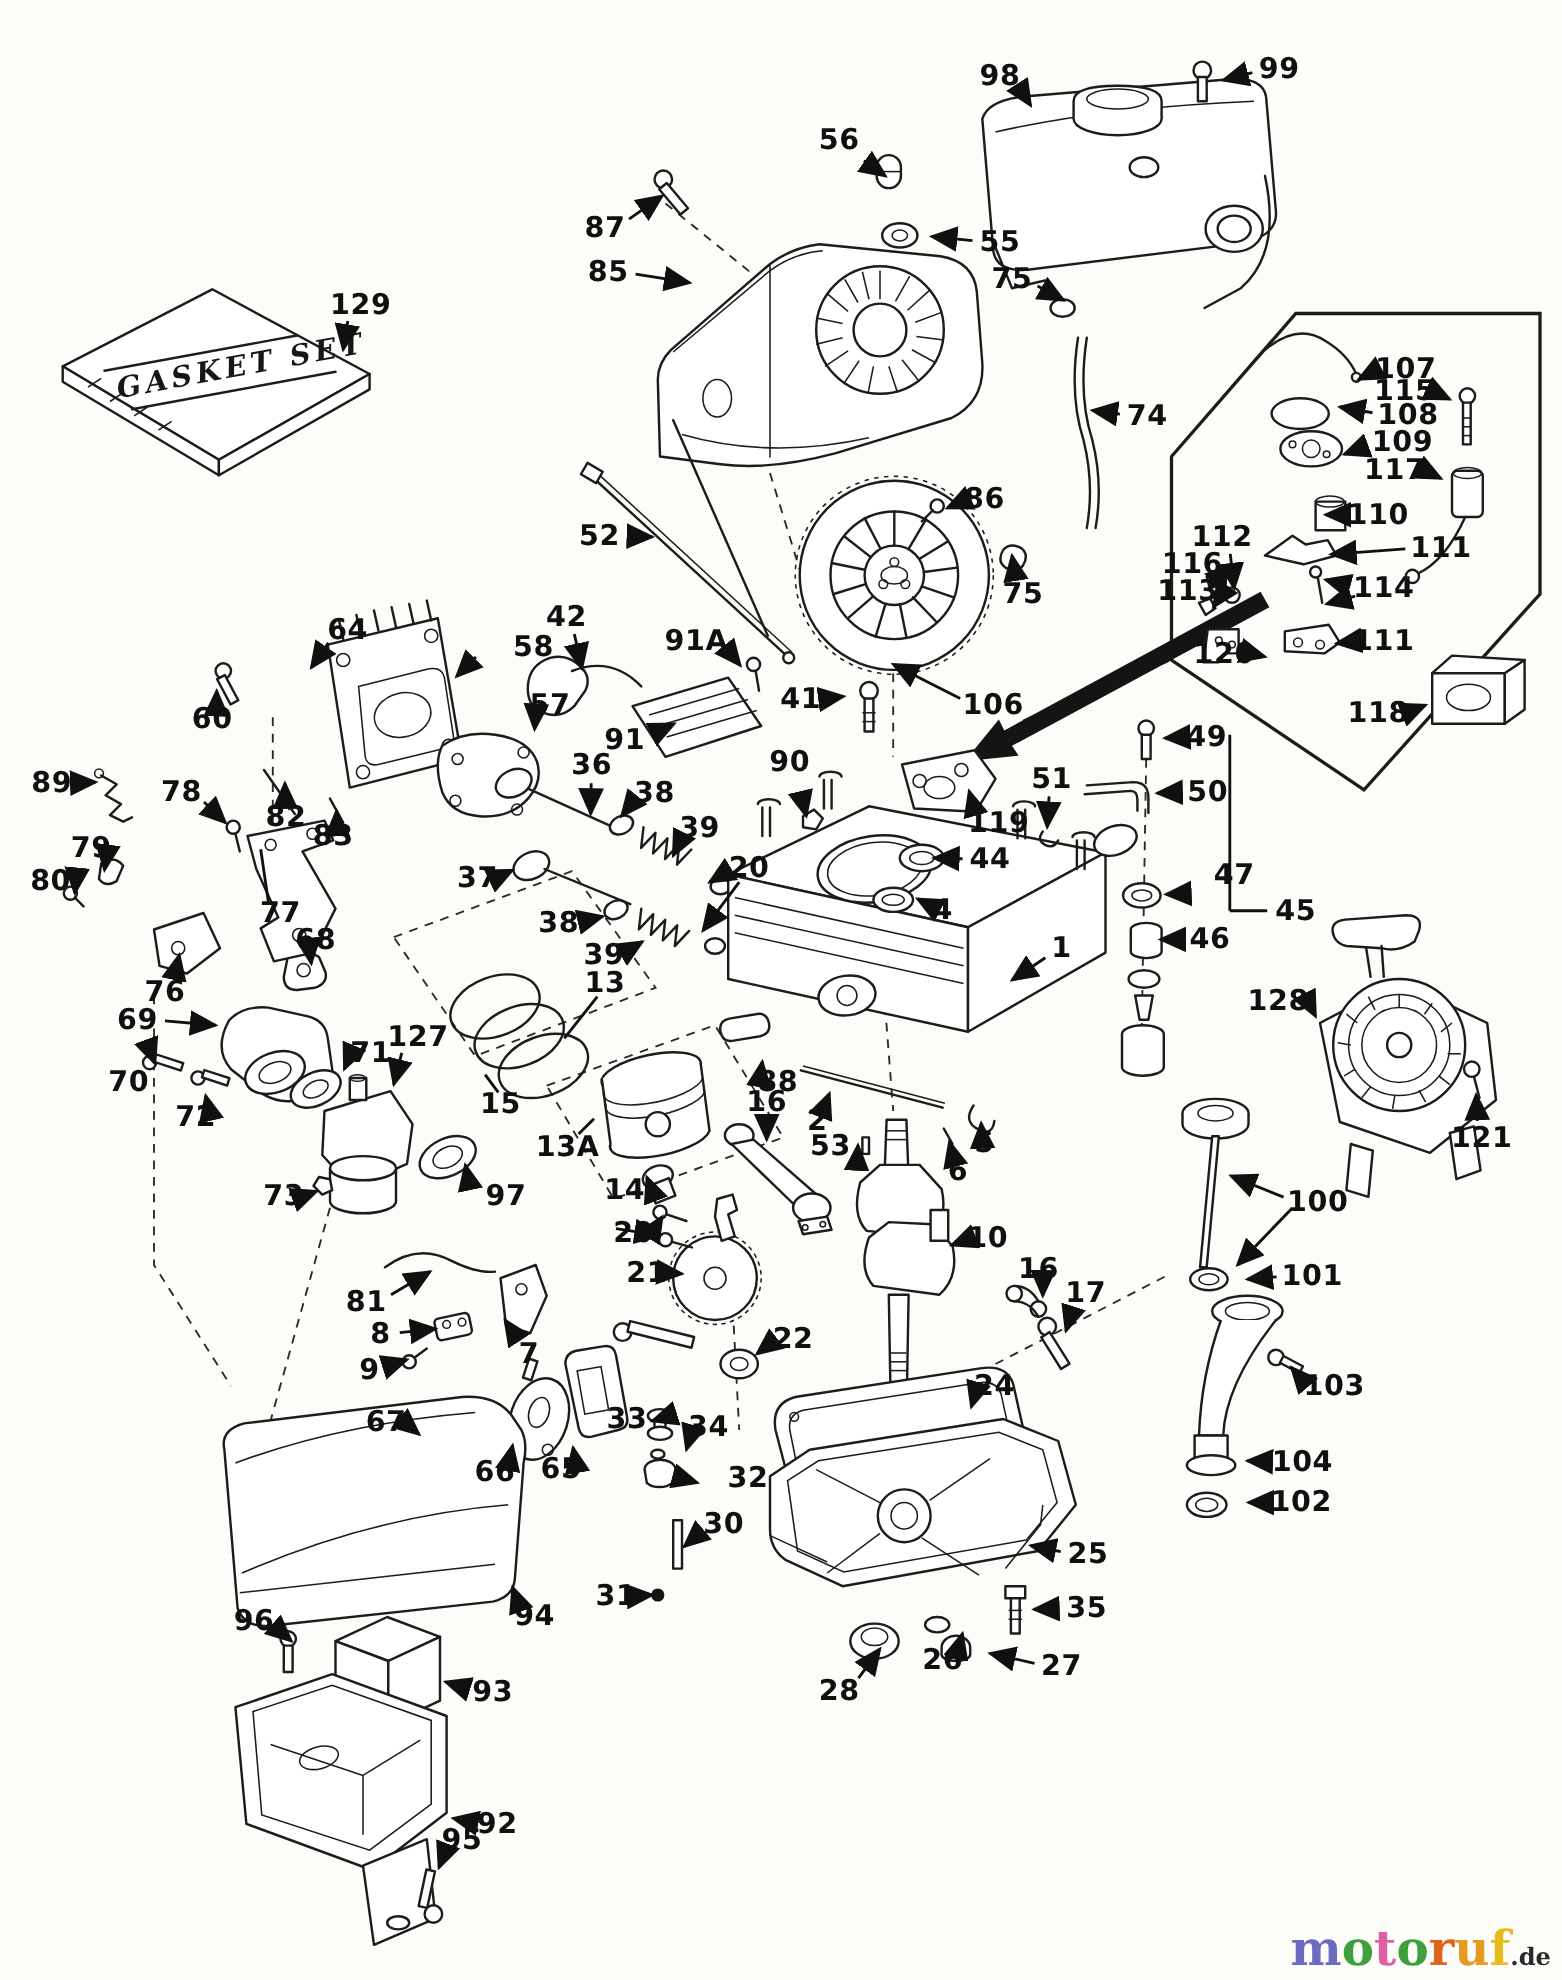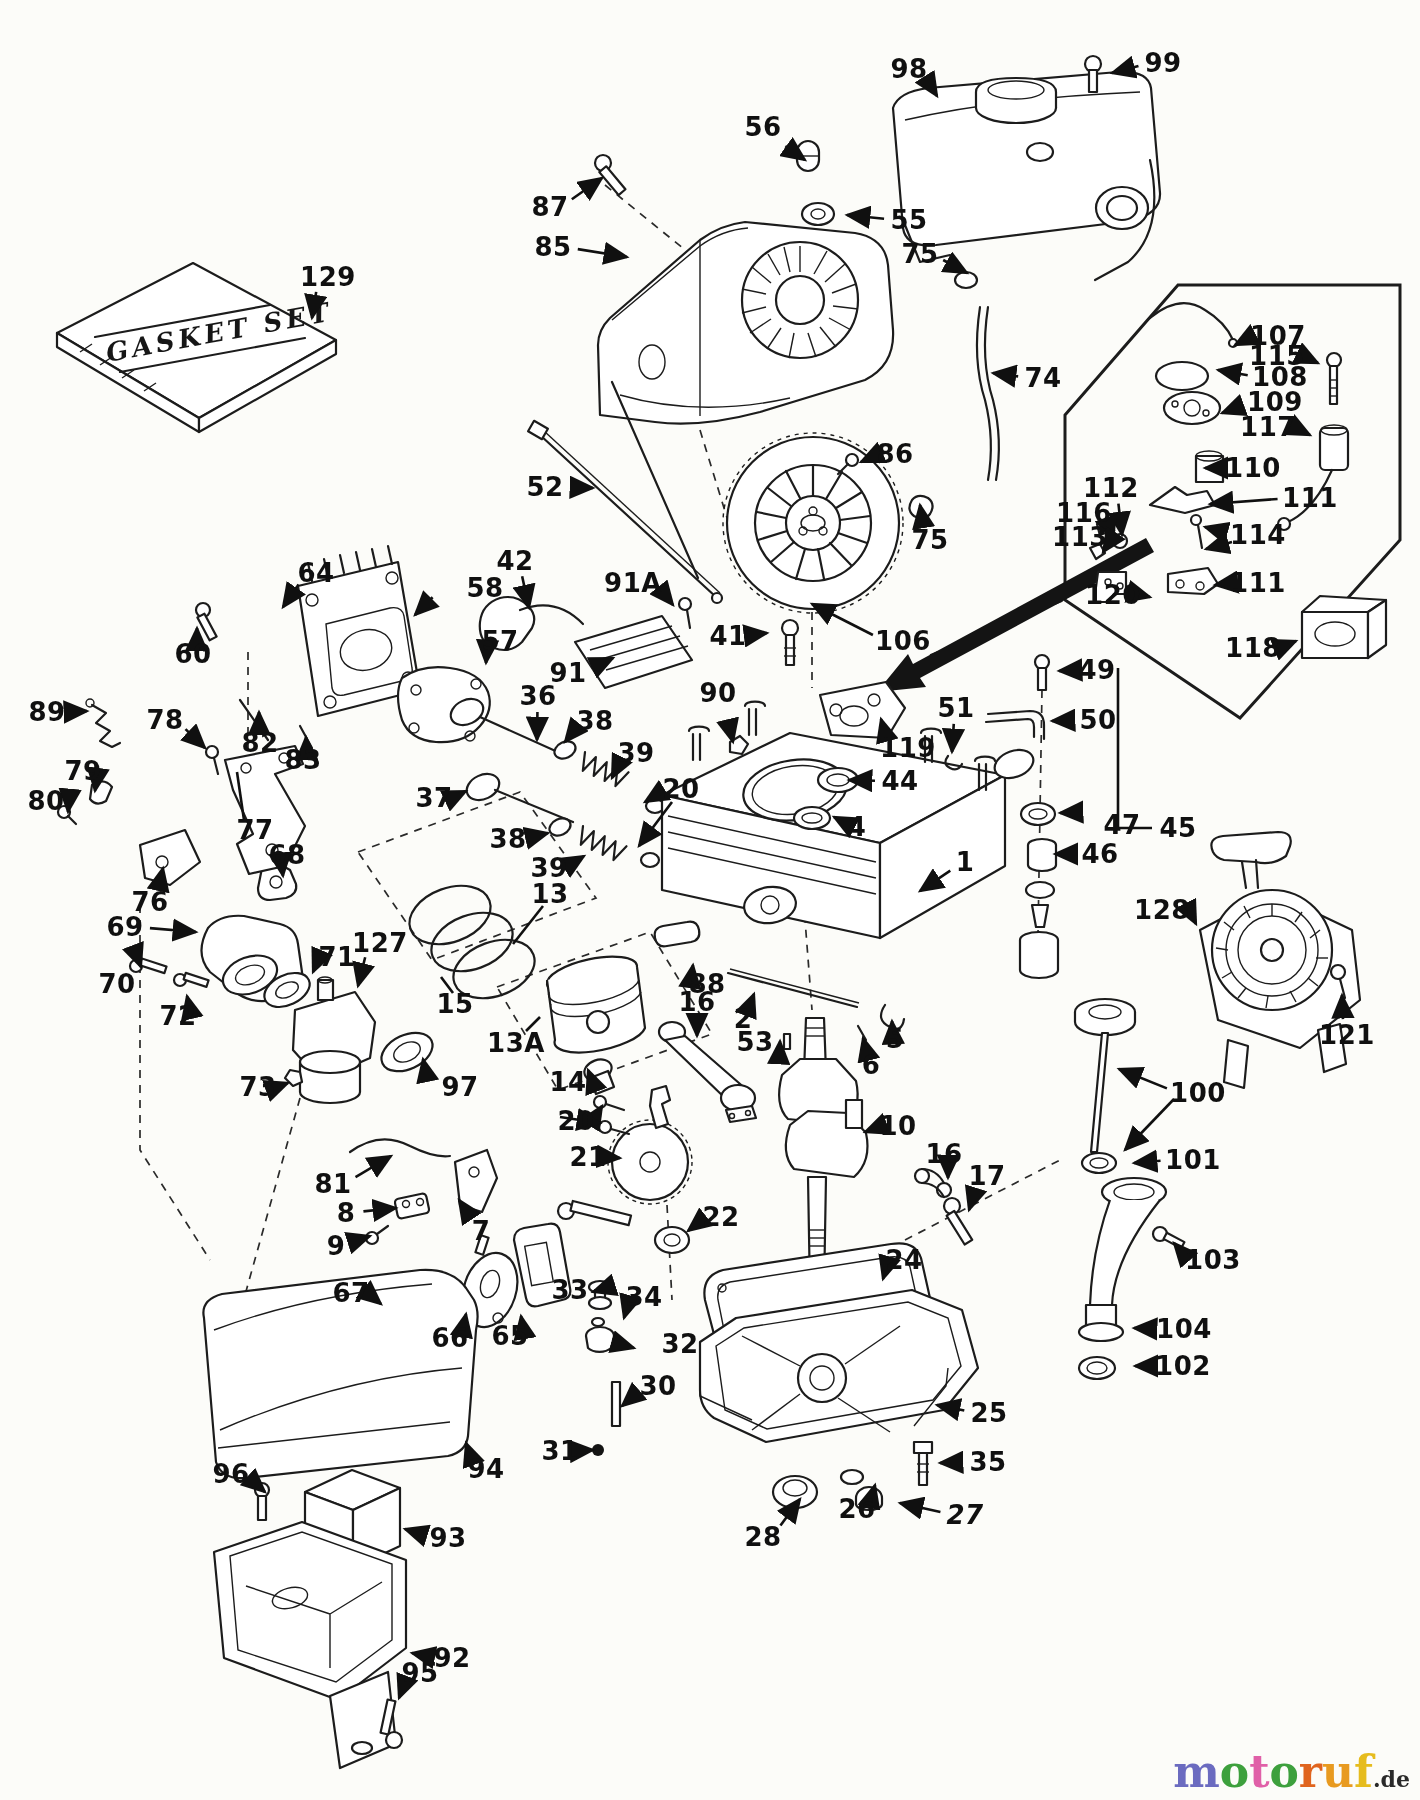--- a/index.html
+++ b/index.html
@@ -716,21 +716,21 @@
       <div class="plabel" style="left: 1098px; top: 720px;">50</div>
       <div class="plabel" style="left: 83px; top: 771px;">79</div>
       <div class="plabel" style="left: 46px; top: 801px;">80</div>
       <div class="plabel" style="left: 434px; top: 798px;">37</div>
       <div class="plabel" style="left: 255px; top: 830px;">77</div>
       <div class="plabel" style="left: 508px; top: 839px;">38</div>
       <div class="plabel" style="left: 681px; top: 789px;">20</div>
       <div class="plabel" style="left: 908px; top: 748px;">119</div>
       <div class="plabel" style="left: 900px; top: 781px;">44</div>
       <div class="plabel" style="left: 857px; top: 827px;">4</div>
-      <div class="plabel" style="left: 1102px; top: 825px; padding-left: 40px;">47</div>
+      <div class="plabel" style="left: 1102px; top: 796px; padding-left: 40px;">47</div>
       <div class="plabel" style="left: 1178px; top: 828px;">45</div>
       <div class="plabel" style="left: 1100px; top: 854px;">46</div>
       <div class="plabel" style="left: 150px; top: 902px;">76</div>
       <div class="plabel" style="left: 287px; top: 855px;">68</div>
       <div class="plabel" style="left: 549px; top: 868px;">39</div>
       <div class="plabel" style="left: 550px; top: 894px;">13</div>
       <div class="plabel" style="left: 125px; top: 927px;">69</div>
       <div class="plabel" style="left: 117px; top: 984px;">70</div>
       <div class="plabel" style="left: 337px; top: 957px;">71</div>
       <div class="plabel" style="left: 380px; top: 943px;">127</div>
@@ -769,21 +769,21 @@
       <div class="plabel" style="left: 904px; top: 1260px;">24</div>
       <div class="plabel" style="left: 1184px; top: 1329px;">104</div>
       <div class="plabel" style="left: 1183px; top: 1366px;">102</div>
       <div class="plabel" style="left: 658px; top: 1386px;">30</div>
       <div class="plabel" style="left: 486px; top: 1469px;">94</div>
       <div class="plabel" style="left: 989px; top: 1413px;">25</div>
       <div class="plabel" style="left: 560px; top: 1451px;">31</div>
       <div class="plabel" style="left: 988px; top: 1462px;">35</div>
       <div class="plabel" style="left: 231px; top: 1474px;">96</div>
       <div class="plabel" style="left: 857px; top: 1509px;">26</div>
-      <div class="plabel" style="left: 965px; top: 1515px; font-style: italic;">27</div>
+      <div class="plabel" style="left: 965px; top: 1515px;">27</div>
       <div class="plabel" style="left: 763px; top: 1537px; text-align: right;">28</div>
       <div class="plabel" style="left: 448px; top: 1538px;">93</div>
       <div class="plabel" style="left: 452px; top: 1658px;">92</div>
       <div class="plabel" style="left: 420px; top: 1673px;">95</div>
       <div class="plabel" style="left: 1347px; top: 1035px;">121</div>
       <div class="plabel" style="left: 965px; top: 862px;">1</div>
     </div>
 
 <div id="wm"><span id="wmletters"><span style="color: rgb(107, 107, 192);">m</span><span style="color: rgb(61, 160, 61);">o</span><span style="color: rgb(224, 96, 168);">t</span><span style="color: rgb(61, 160, 61);">o</span><span style="color: rgb(224, 100, 30);">r</span><span style="color: rgb(232, 154, 32);">u</span><span style="color: rgb(230, 188, 30);">f</span></span><span class="suf" style="color: rgb(42, 42, 42);">.de</span></div>
 

